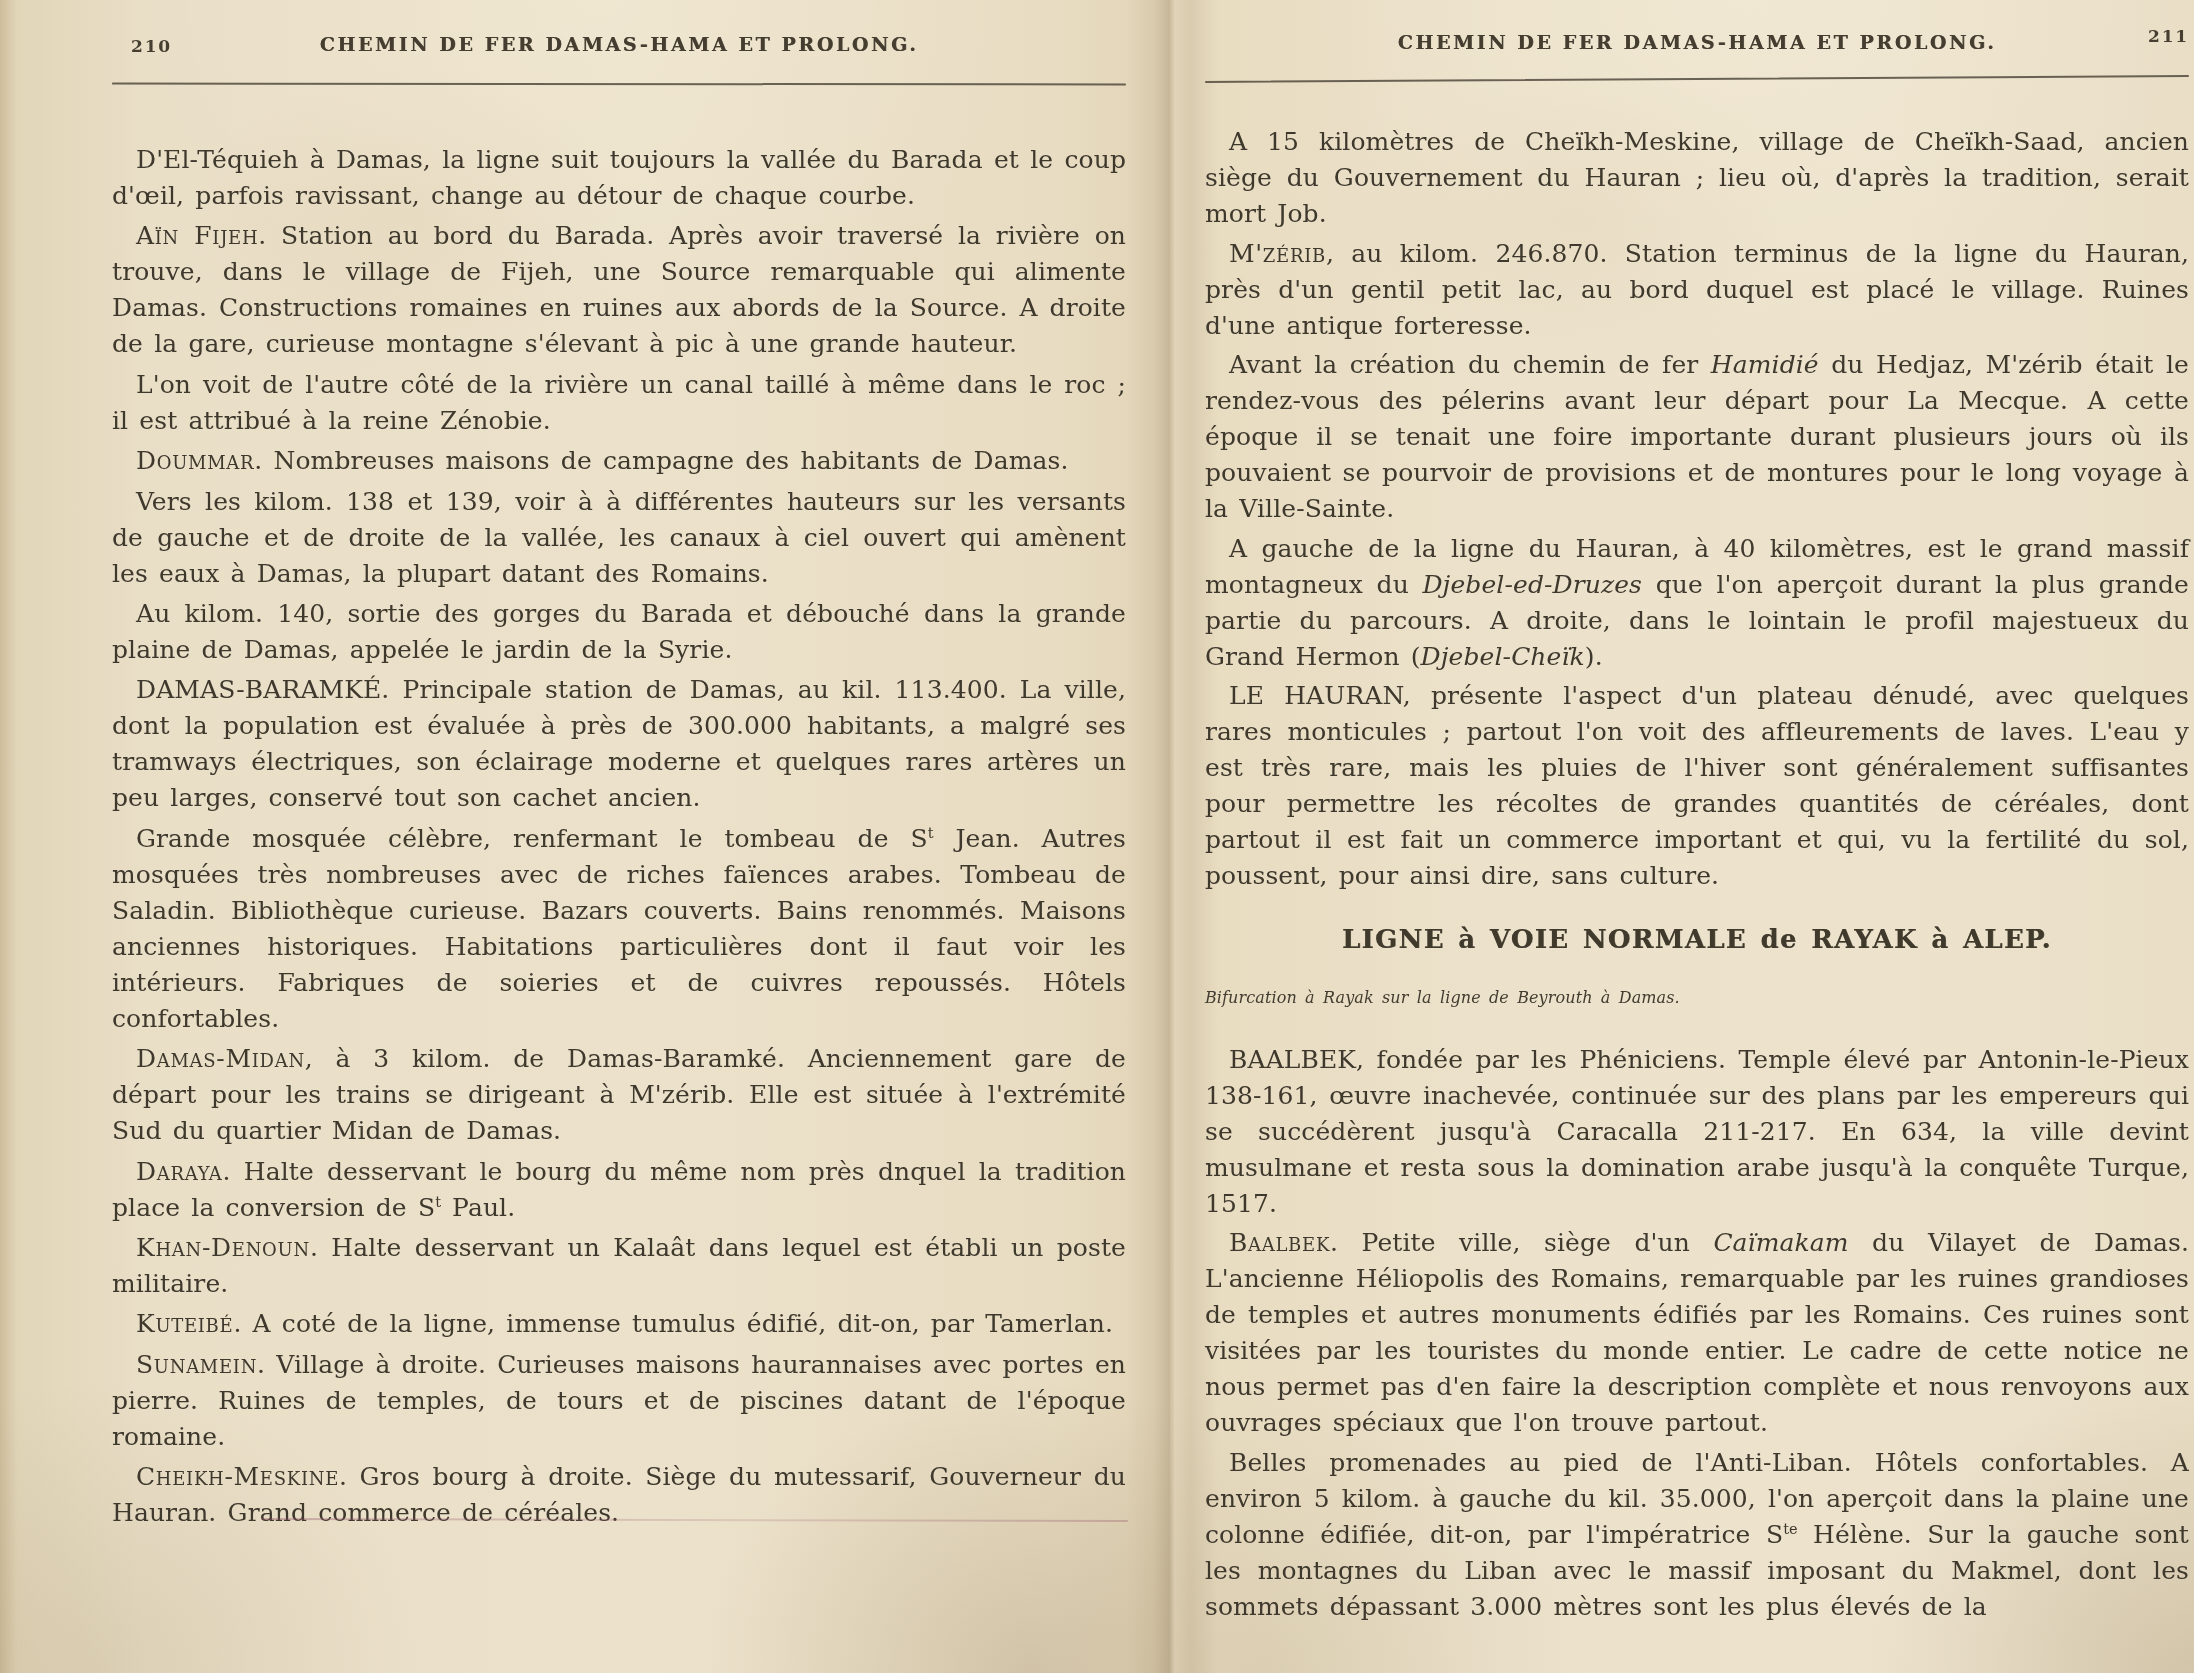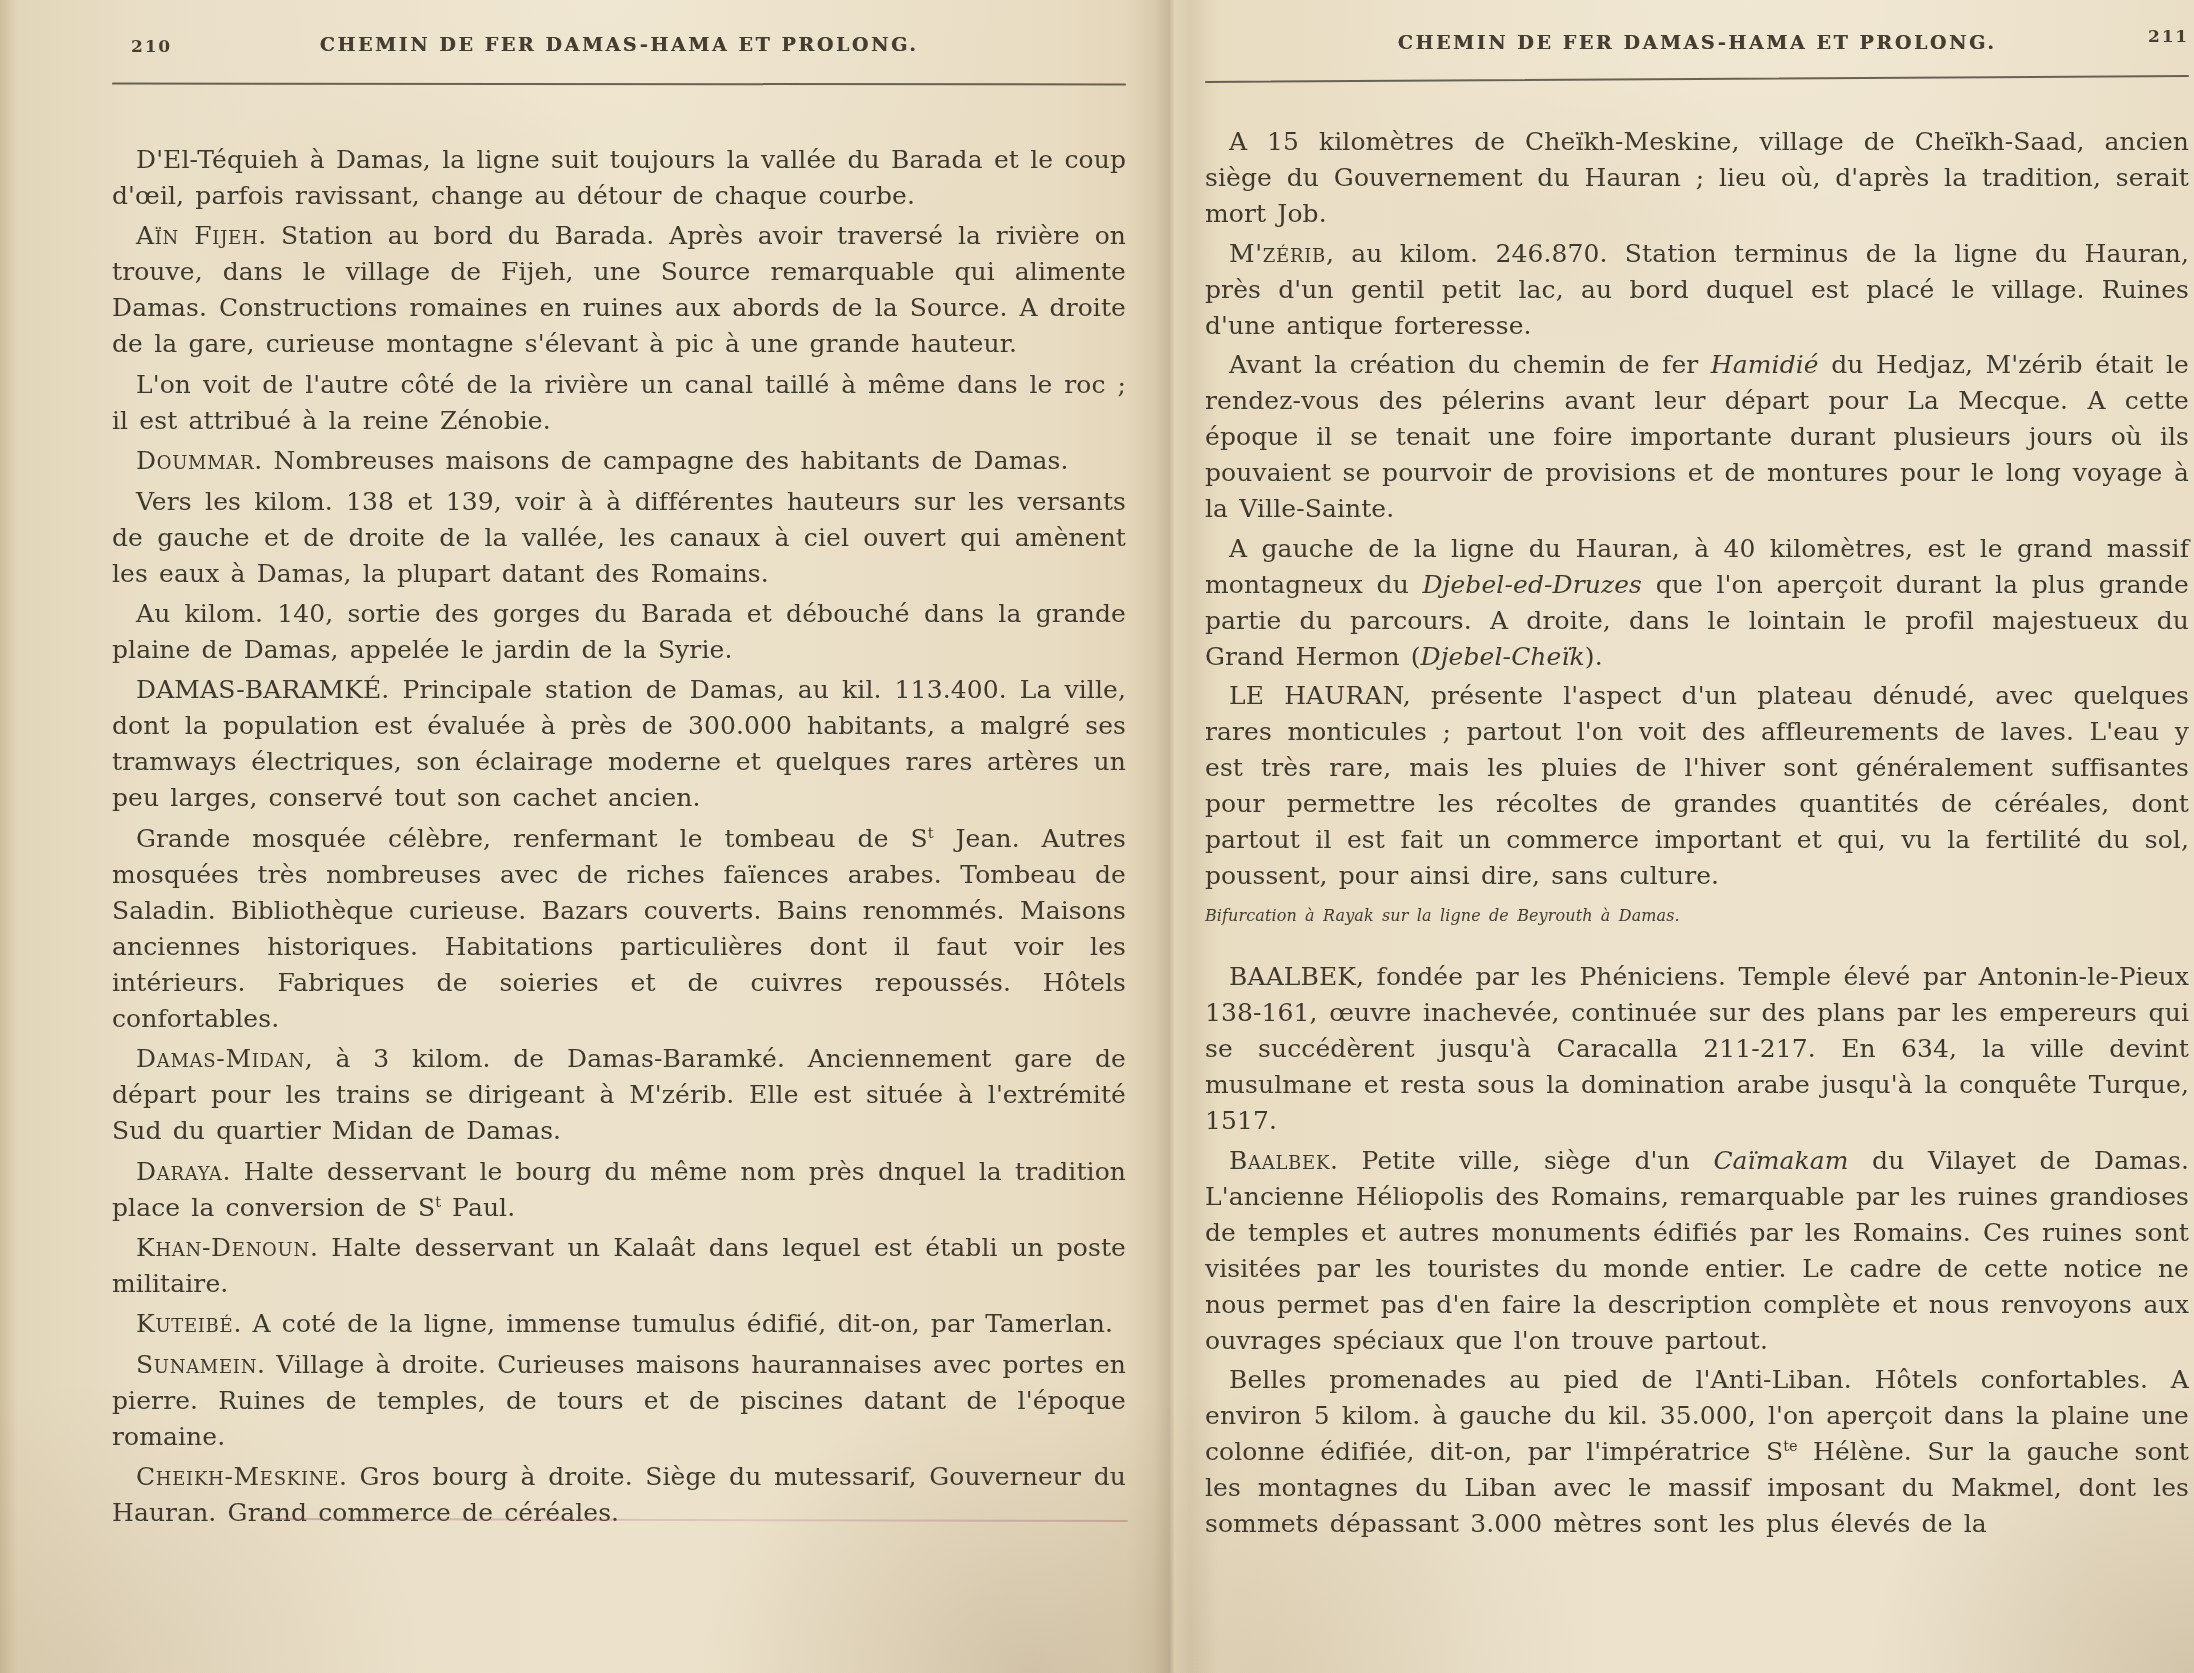--- a/index.html
+++ b/index.html
@@ -96,20 +96,21 @@
     <div class="pagenum" style="left:976px;top:26px;">211</div>
     <div class="rule rule-right"></div>
     <div class="body body-right">
       <div>
           <p class="para"><span>A 15 kilomètres de Cheïkh-Meskine, village de Cheïkh-Saad, ancien siège du Gouvernement du Hauran ; lieu où, d'après la tradition, serait mort Job.</span></p>
           <p class="para"><span class="sc">M'zérib</span><span>, au kilom. 246.870. Station terminus de la ligne du Hauran, près d'un gentil petit lac, au bord duquel est placé le village. Ruines d'une antique forteresse.</span></p>
           <p class="para"><span>Avant la création du chemin de fer </span><span class="it">Hamidié</span><span> du Hedjaz, M'zérib était le rendez-vous des pélerins avant leur départ pour La Mecque. A cette époque il se tenait une foire importante durant plusieurs jours où ils pouvaient se pourvoir de provisions et de montures pour le long voyage à la Ville-Sainte.</span></p>
           <p class="para"><span>A gauche de la ligne du Hauran, à 40 kilomètres, est le grand massif montagneux du </span><span class="it">Djebel-ed-Druzes</span><span> que l'on aperçoit durant la plus grande partie du parcours. A droite, dans le lointain le profil majestueux du Grand Hermon (</span><span class="it">Djebel-Cheïk</span><span>).</span></p>
           <p class="para"><span>LE HAURAN, présente l'aspect d'un plateau dénudé, avec quelques rares monticules ; partout l'on voit des affleurements de laves. L'eau y est très rare, mais les pluies de l'hiver sont généralement suffisantes pour permettre les récoltes de grandes quantités de céréales, dont partout il est fait un commerce important et qui, vu la fertilité du sol, poussent, pour ainsi dire, sans culture.</span></p>
         </div>
+      <h2 class="section-heading">LIGNE à VOIE NORMALE de RAYAK à ALEP.</h2>
       <div class="section-subheading">Bifurcation à Rayak sur la ligne de Beyrouth à Damas.</div>
       <div>
           <p class="para"><span>BAALBEK, fondée par les Phéniciens. Temple élevé par Antonin-le-Pieux 138-161, œuvre inachevée, continuée sur des plans par les empereurs qui se succédèrent jusqu'à Caracalla 211-217. En 634, la ville devint musulmane et resta sous la domination arabe jusqu'à la conquête Turque, 1517.</span></p>
           <p class="para"><span class="sc">Baalbek</span><span>. Petite ville, siège d'un </span><span class="it">Caïmakam</span><span> du Vilayet de Damas. L'ancienne Héliopolis des Romains, remarquable par les ruines grandioses de temples et autres monuments édifiés par les Romains. Ces ruines sont visitées par les touristes du monde entier. Le cadre de cette notice ne nous permet pas d'en faire la description complète et nous renvoyons aux ouvrages spéciaux que l'on trouve partout.</span></p>
           <p class="para"><span>Belles promenades au pied de l'Anti-Liban. Hôtels confortables. A environ 5 kilom. à gauche du kil. 35.000, l'on aperçoit dans la plaine une colonne édifiée, dit-on, par l'impératrice S</span><span class="sup">te</span><span> Hélène. Sur la gauche sont les montagnes du Liban avec le massif imposant du Makmel, dont les sommets dépassant 3.000 mètres sont les plus élevés de la</span></p>
         </div>
     </div>
   </section>
 
   <div class="gutter"></div>

